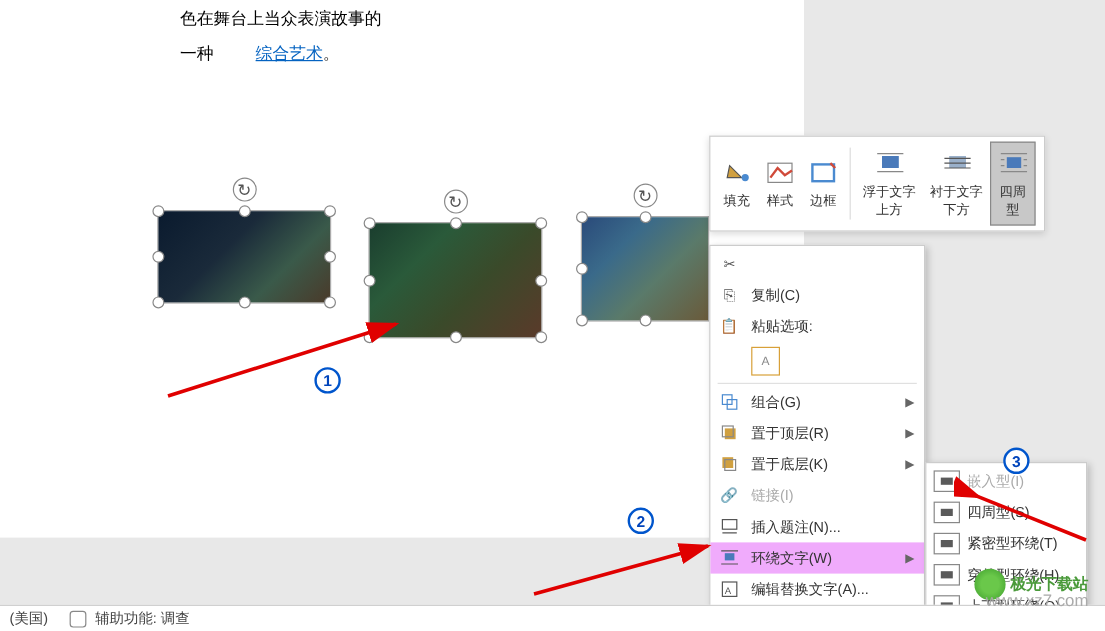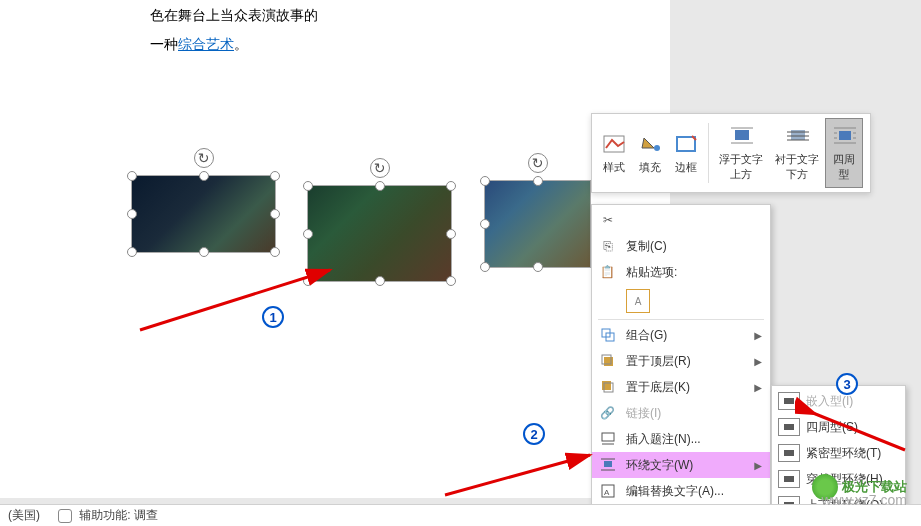--- a/index.html
+++ b/index.html
@@ -7,31 +7,31 @@
       width: 921px; height: 526px;
       font-family: "Microsoft YaHei", sans-serif;
       font-size: 12px;
       background: #e8e8e8;
       position: relative;
       overflow: hidden;
     }
     .doc-area {
       position: absolute;
       left: 0; top: 0;
-      width: 670px; height: 498px;
+      width: 670px; height: 448px;
       background: #fff;
     }
     .doc-text {
       position: absolute;
       left: 150px; top: 3px;
       font-size: 14px;
       line-height: 1.8;
     }
     .doc-text .line2 { margin-top: 4px; }
-    .link { color: #0563c1; text-decoration: underline; cursor: pointer; }
+    .link { color: #0563c1; text-decoration: underline; cursor: pointer; margin-left: 35px; }
 
     .img-obj {
       position: absolute;
       border: 1px solid #888;
     }
     .img-obj.selected { border: 1px solid #aaa; }
     .img-content {
       width: 100%; height: 100%;
       background: linear-gradient(135deg, #1a3d2e 0%, #2a5a3a 30%, #3a4a2a 60%, #5a3a2a 100%);
       position: relative;
@@ -273,34 +273,34 @@
     <div class="handle h-tm"></div>
     <div class="handle h-bm"></div>
     <div class="handle h-ml"></div>
   </div>
 </div>
 
 <div class="float-toolbar">
   <div class="tb-btn">
     <div class="tb-icon">
         <svg width="24" height="20">
-          <rect x="2" y="2" width="20" height="16" fill="none" stroke="#888"></rect>
-          <path d="M4 14 L10 6 L16 12 L22 8" stroke="#d04a3a" fill="none" stroke-width="2"></path>
+          <path d="M6 4 L16 14 L4 14 Z" fill="#d0a040" stroke="#555"></path>
+          <circle cx="19" cy="14" r="3" fill="#4a8ad0"></circle>
         </svg>
       </div>
-    <span>样式</span>
+    <span>填充</span>
   </div>
   <div class="tb-btn">
     <div class="tb-icon">
         <svg width="24" height="20">
-          <path d="M6 4 L16 14 L4 14 Z" fill="#d0a040" stroke="#555"></path>
-          <circle cx="19" cy="14" r="3" fill="#4a8ad0"></circle>
+          <rect x="2" y="2" width="20" height="16" fill="none" stroke="#888"></rect>
+          <path d="M4 14 L10 6 L16 12 L22 8" stroke="#d04a3a" fill="none" stroke-width="2"></path>
         </svg>
       </div>
-    <span>填充</span>
+    <span>样式</span>
   </div>
   <div class="tb-btn">
     <div class="tb-icon">
         <svg width="24" height="20">
           <rect x="3" y="3" width="18" height="14" fill="none" stroke="#4a8ad0" stroke-width="2"></rect>
           <path d="M18 2 L22 6" stroke="#d04a3a" stroke-width="2"></path>
         </svg>
       </div>
     <span>边框</span>
   </div>

